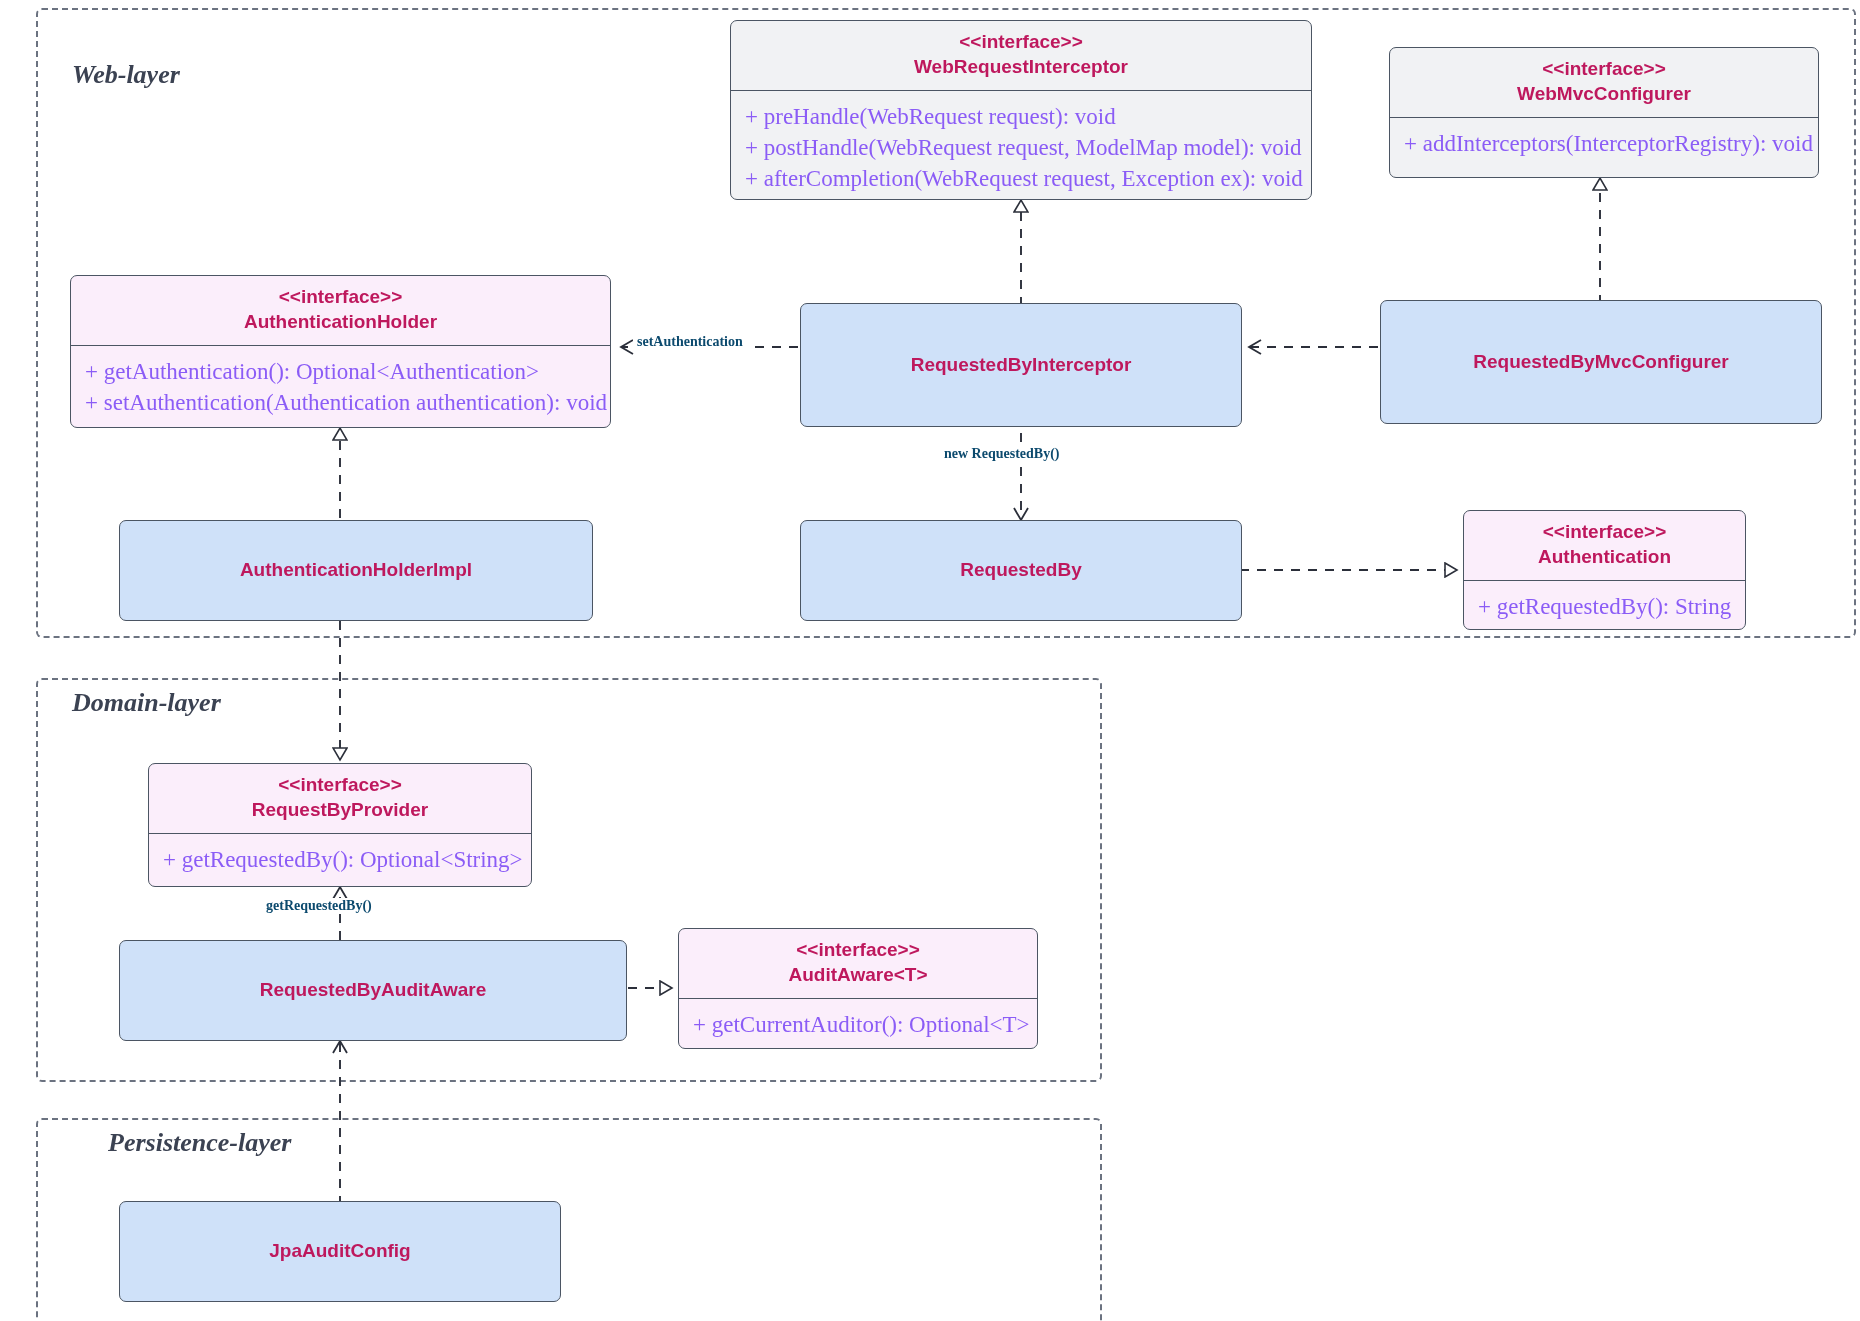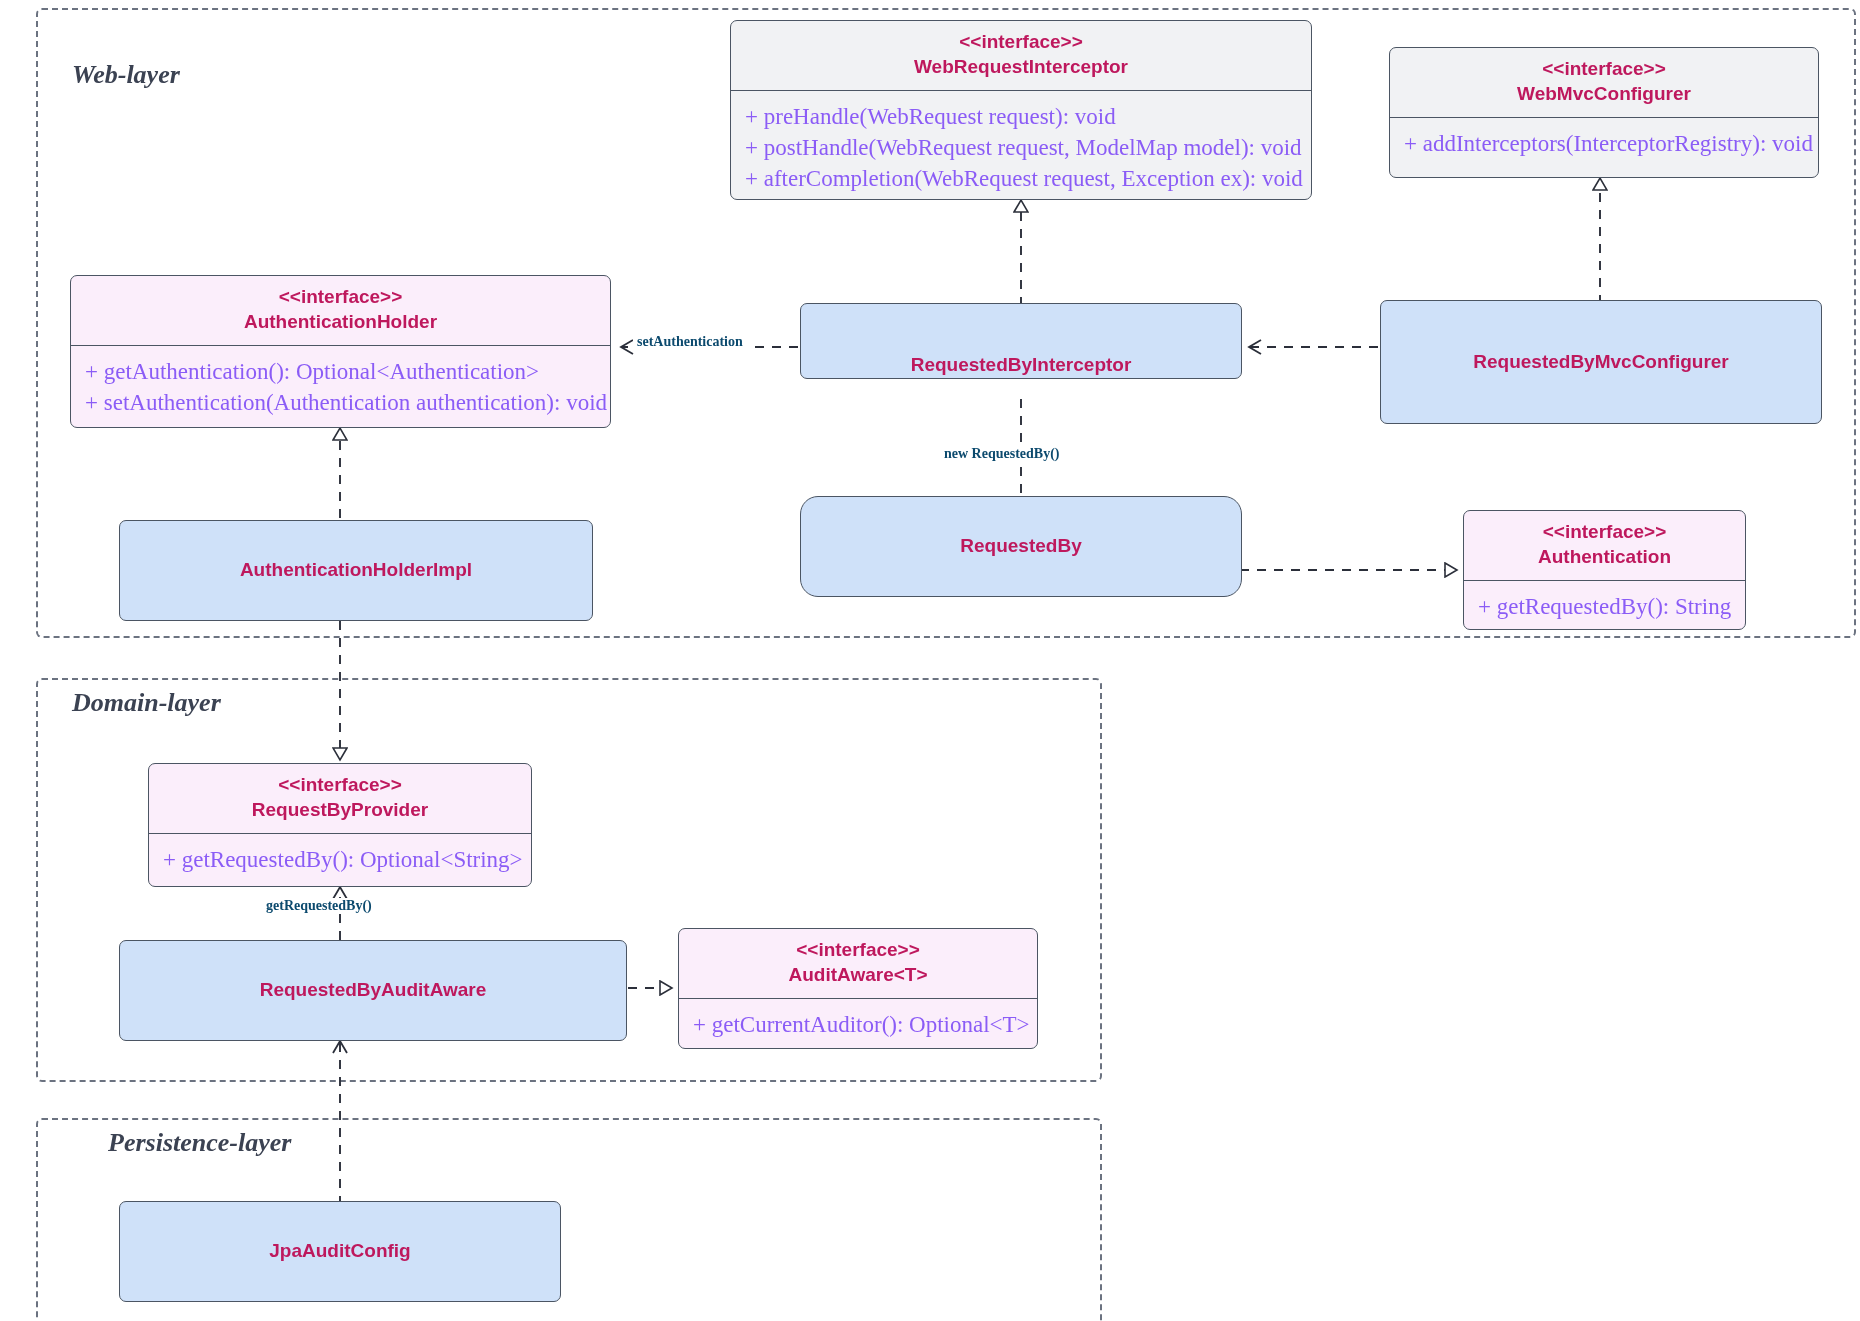--- a/index.html
+++ b/index.html
@@ -153,39 +153,39 @@
     <div class="hdr">
       <span class="stereo">&lt;&lt;interface&gt;&gt;</span>
       <span class="nm">AuthenticationHolder</span>
     </div>
     <div class="body">
       <span class="m">+ getAuthentication(): Optional&lt;Authentication&gt;</span>
       <span class="m">+ setAuthentication(Authentication authentication): void</span>
     </div>
   </div>
 
-  <div class="node plain fill-blue" style="left:800px;top:303px;width:442px;height:76px;align-items:flex-end;">
+  <div class="node plain fill-blue" style="left:800px;top:303px;width:442px;height:124px;">
     <div class="hdr">
       <span class="nm">RequestedByInterceptor</span>
     </div>
   </div>
 
   <div class="node plain fill-blue" style="left:1380px;top:300px;width:442px;height:124px;">
     <div class="hdr">
       <span class="nm">RequestedByMvcConfigurer</span>
     </div>
   </div>
 
   <div class="node plain fill-blue" style="left:119px;top:520px;width:474px;height:101px;">
     <div class="hdr">
       <span class="nm">AuthenticationHolderImpl</span>
     </div>
   </div>
 
-  <div class="node plain fill-blue" style="left:800px;top:496px;width:442px;height:101px;border-radius:18px;">
+  <div class="node plain fill-blue" style="left:800px;top:520px;width:442px;height:101px;">
     <div class="hdr">
       <span class="nm">RequestedBy</span>
     </div>
   </div>
 
   <div class="node fill-pink" style="left:1463px;top:510px;width:283px;height:120px;">
     <div class="hdr">
       <span class="stereo">&lt;&lt;interface&gt;&gt;</span>
       <span class="nm">Authentication</span>
     </div>

